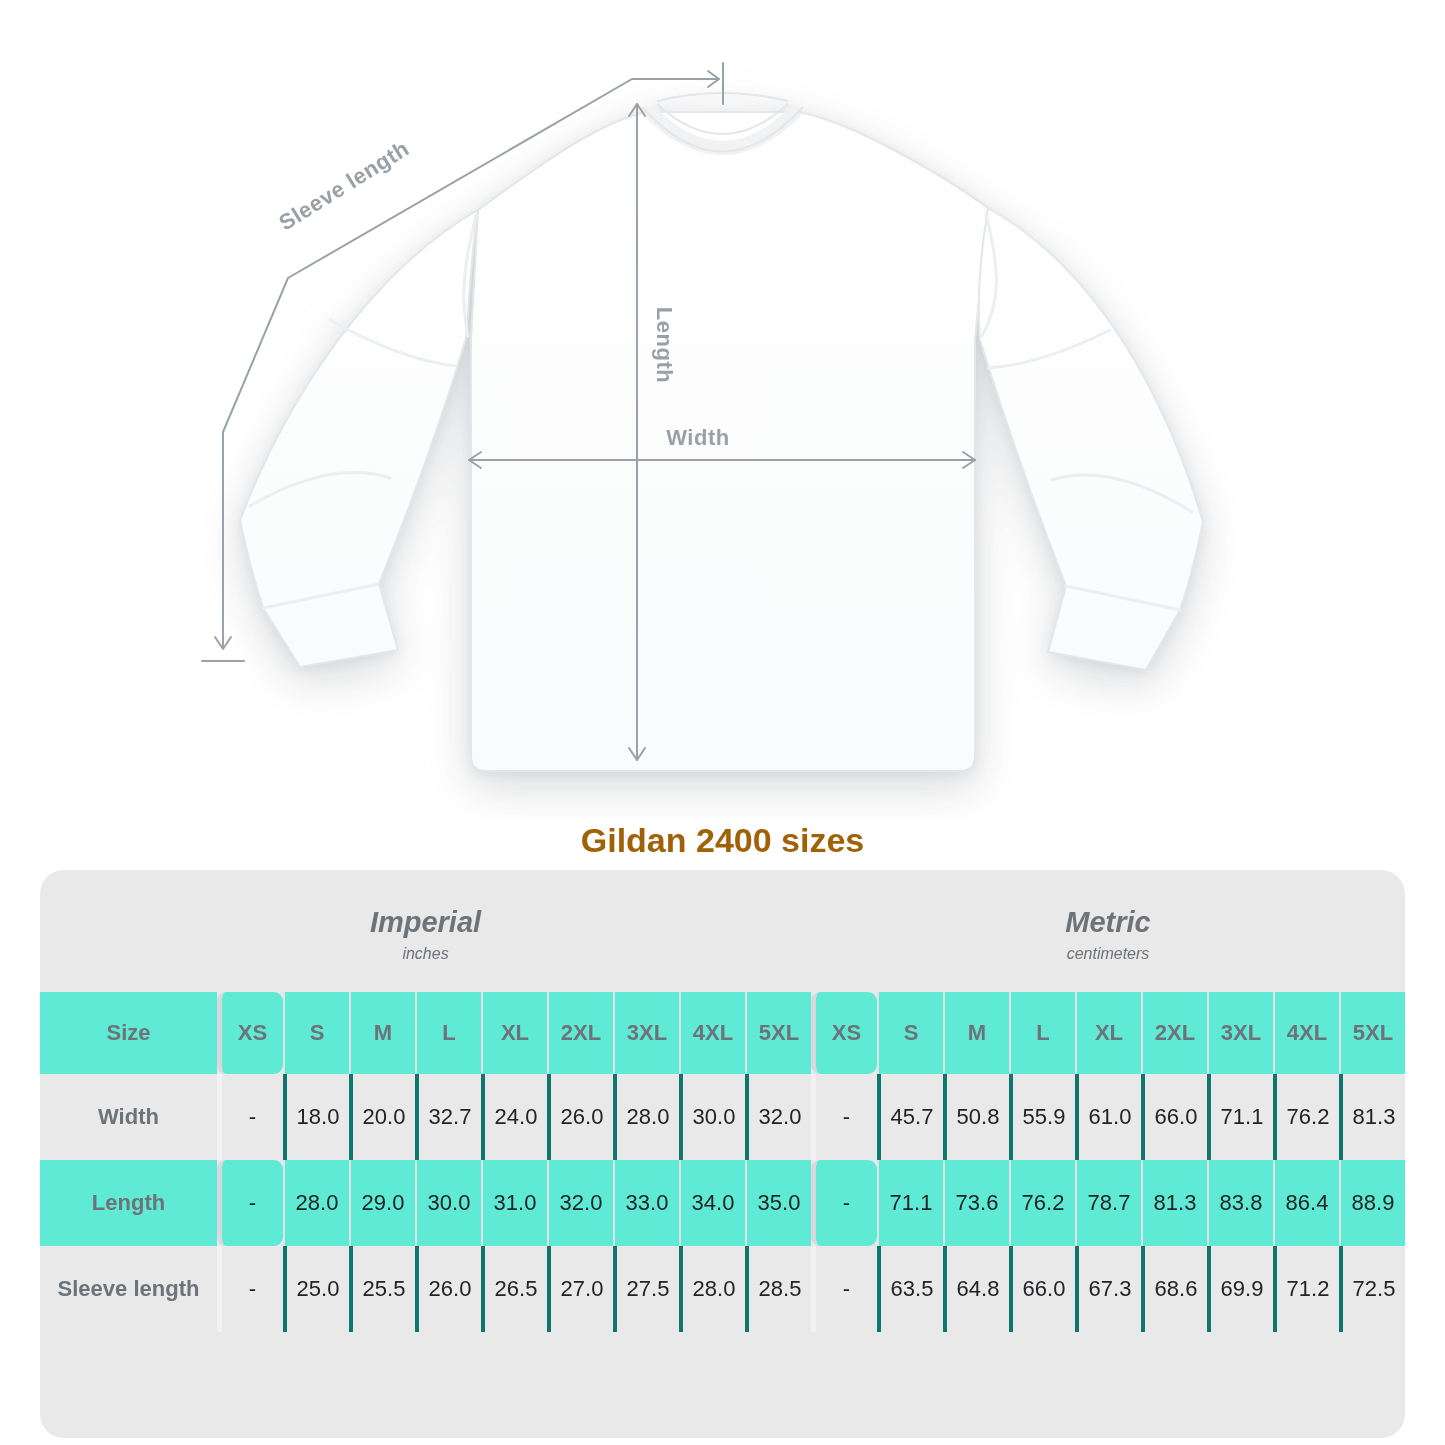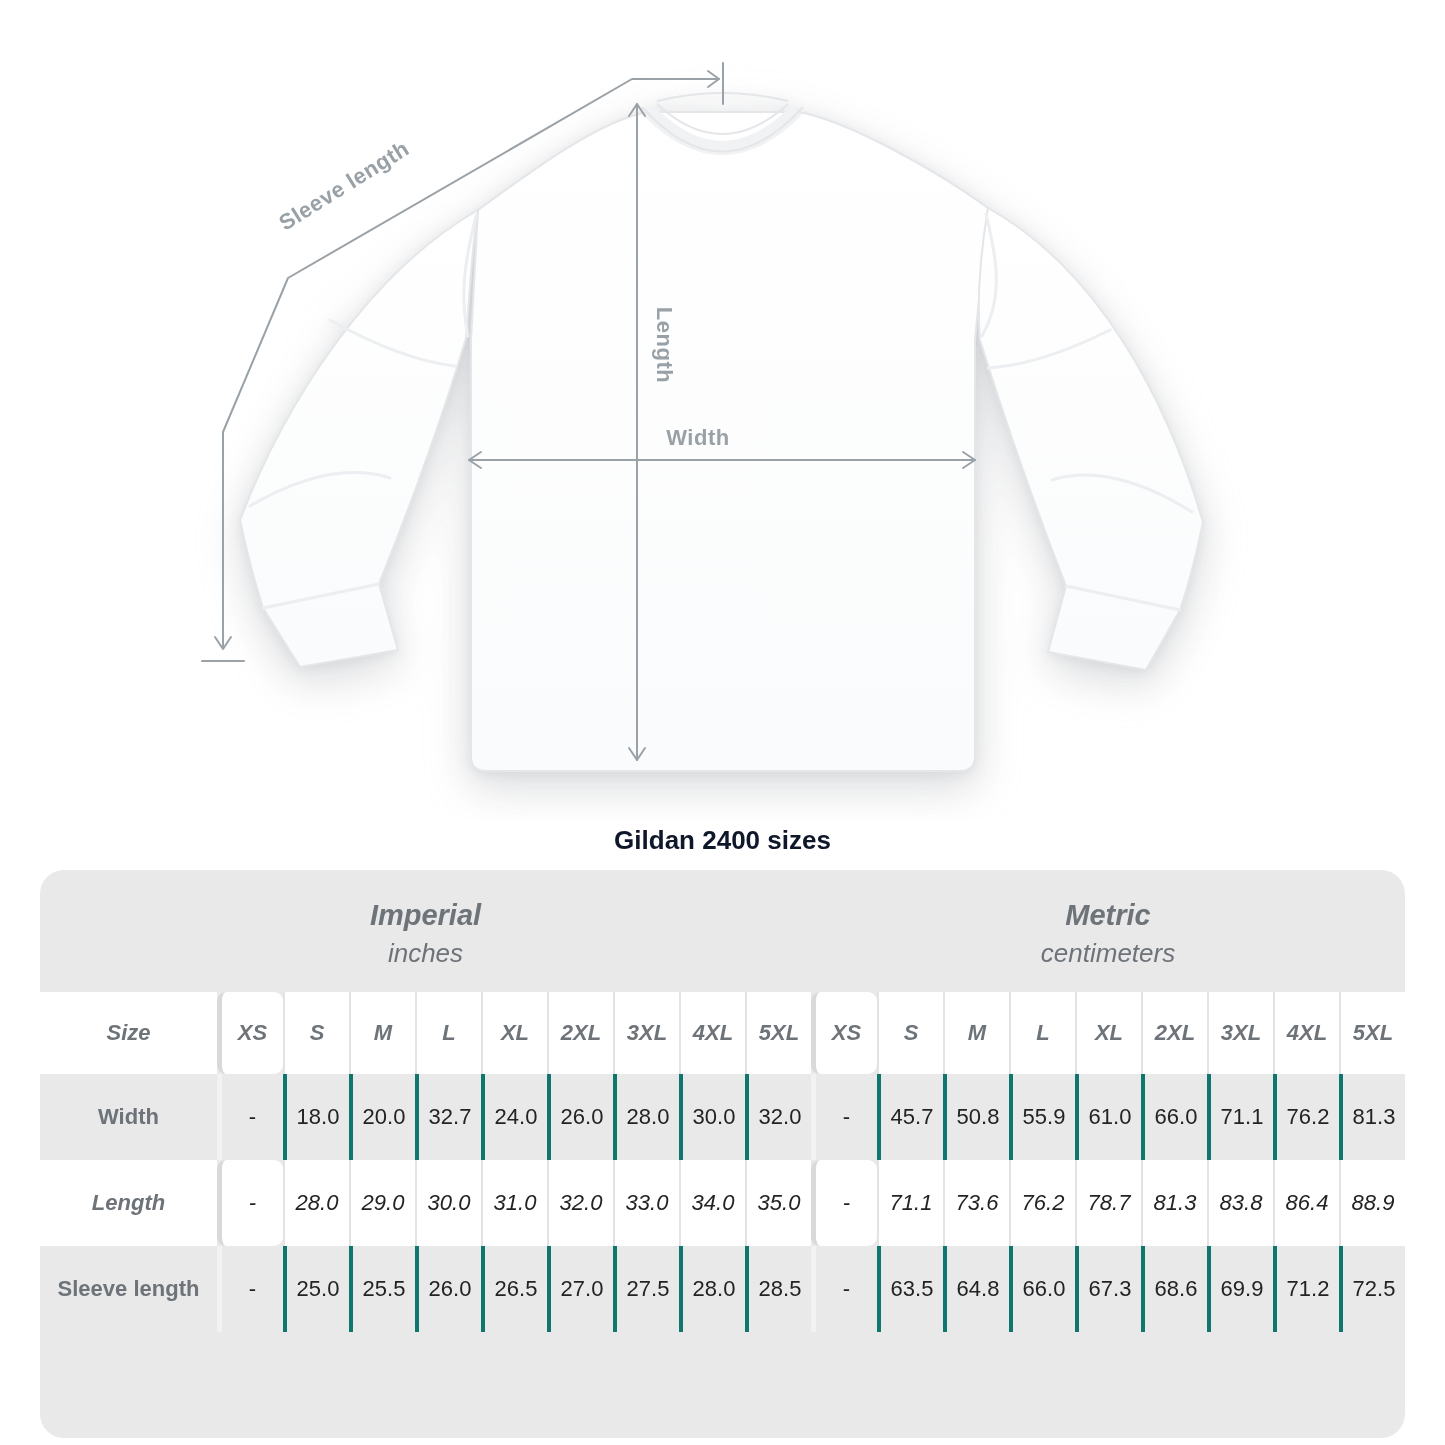--- a/index.html
+++ b/index.html
@@ -12,44 +12,44 @@
   .diagram-wrap{position:absolute;top:0;left:0;width:1445px;height:820px;}
   .shirt-group{filter:drop-shadow(0 14px 22px rgba(145,150,156,.30)) drop-shadow(0 3px 6px rgba(145,150,156,.18));}
   .shirt-outline{fill:url(#shirtfill);stroke:#e4e6e9;stroke-width:2;}
   .fold{fill:none;stroke:#eceef1;stroke-width:3;stroke-linecap:round;}
   .collar-band{fill:none;stroke:#f1f2f4;stroke-width:14;}
   .collar-line{fill:none;stroke:#e4e6e9;stroke-width:2;}
   .meas{stroke:#9aa2a8;stroke-width:2;fill:none;stroke-linecap:round;stroke-linejoin:round;}
   .meas-label{fill:#99a1a7;font-weight:bold;font-size:22px;letter-spacing:.5px;}
   
   .chart-title{
-    margin:34px 4px 8px;text-align:center;font-size:26px;line-height:40px;
-    color:#0f172a;font-weight:bold;
+    margin:34px 4px 8px;text-align:center;font-size:34px;line-height:40px;
+    color:#a16207;font-weight:bold;
   }
   .chart-subtitle{
     margin:0;text-align:center;font-style:italic;font-size:20px;line-height:24px;color:#54585c;
   }
   
   .size-table{
     width:1365px;height:568px;margin:10px auto 0;
     background:#e9e9ea;border-radius:24px;overflow:hidden;
     display:grid;
     grid-template-columns:177px repeat(18,1fr);
     grid-template-rows:122px 82px 86px 86px 86px;
   }
   .cell{display:flex;align-items:center;justify-content:center;box-sizing:border-box;}
-  .cell.white{background:#ffffff;font-style:italic;}
+  .cell.white{background:#5eead4;}
   .cell.gray{background:transparent;}
   .white.sep{border-left:2px solid #e3e3e4;}
   .white.sep-thick{border-left:5px solid #d9d9db;border-radius:9px;}
   .gray.sep{border-left:4px solid #0f766e;}
   .gray.sep-thick{border-left:5px solid #f2f2f4;}
   .group-cell{flex-direction:column;gap:6px;padding-top:6px;}
   .group-cell .g-name{font-size:29px;font-weight:bold;font-style:italic;color:#6d7378;}
-  .group-cell .g-unit{font-size:26px;font-style:italic;color:#6d7378;}
+  .group-cell .g-unit{font-size:16px;font-style:italic;color:#6d7378;}
   .hdr,.rowlbl{font-size:22px;font-weight:bold;color:#6d7378;}
   .val{font-size:22px;color:#222325;}
 </style>
 </head>
 <body>
 
 <div class="diagram-wrap">
   <svg width="1445" height="820" viewBox="0 0 1445 820">
     <defs>
       <linearGradient id="shirtfill" x1="0" y1="0" x2="0" y2="1">

